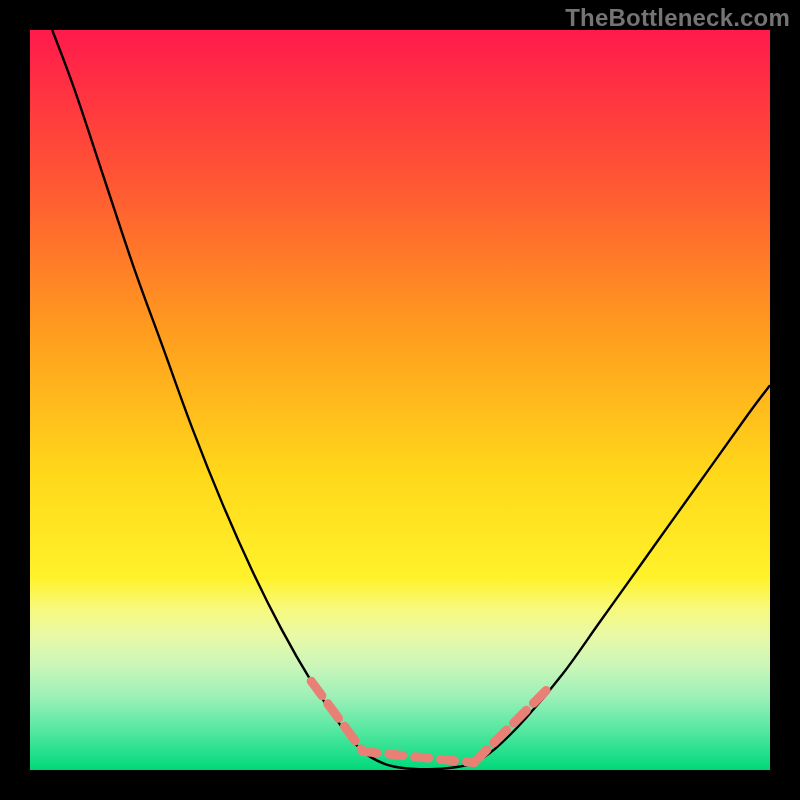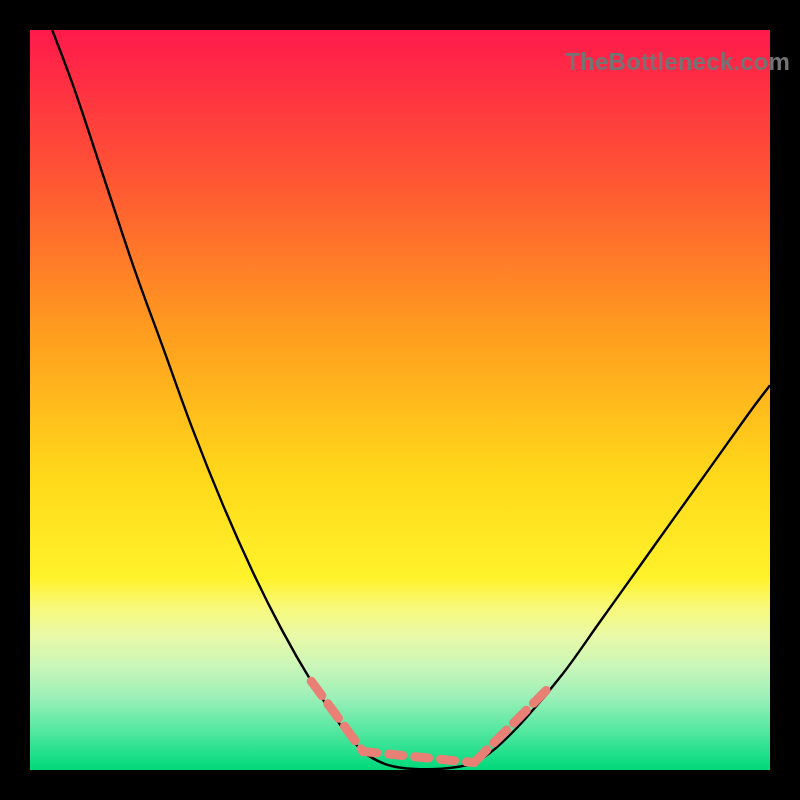--- a/index.html
+++ b/index.html
@@ -19,21 +19,20 @@
   .watermark {
     position: absolute;
     top: 4px;
     right: 10px;
     font-family: Arial, Helvetica, sans-serif;
     font-size: 24px;
     font-weight: bold;
     color: #747474;
     letter-spacing: 0.2px;
     user-select: none;
-    margin-top: 44px;
   }
 </style>
 </head>
 <body>
 
 <div class="chart-wrap">
   <svg width="800" height="800" viewBox="0 0 800 800">
     <defs>
       <linearGradient id="bg-grad" x1="0" y1="0" x2="0" y2="1">
           <stop offset="0%" stop-color="#ff1a4b"></stop>

